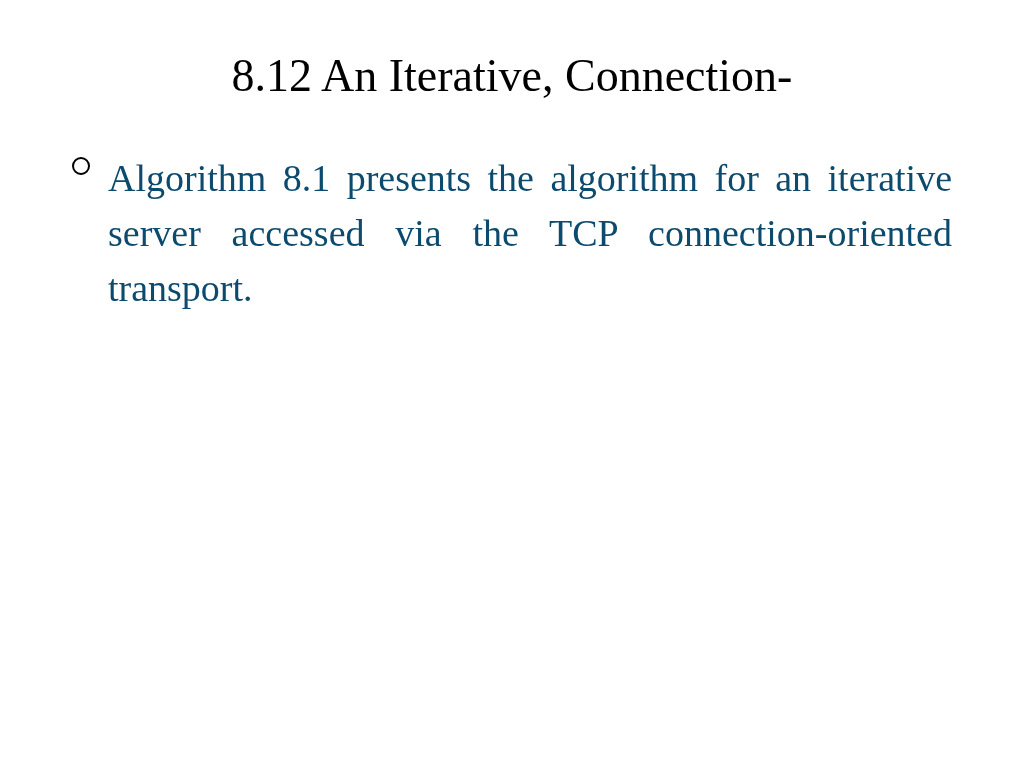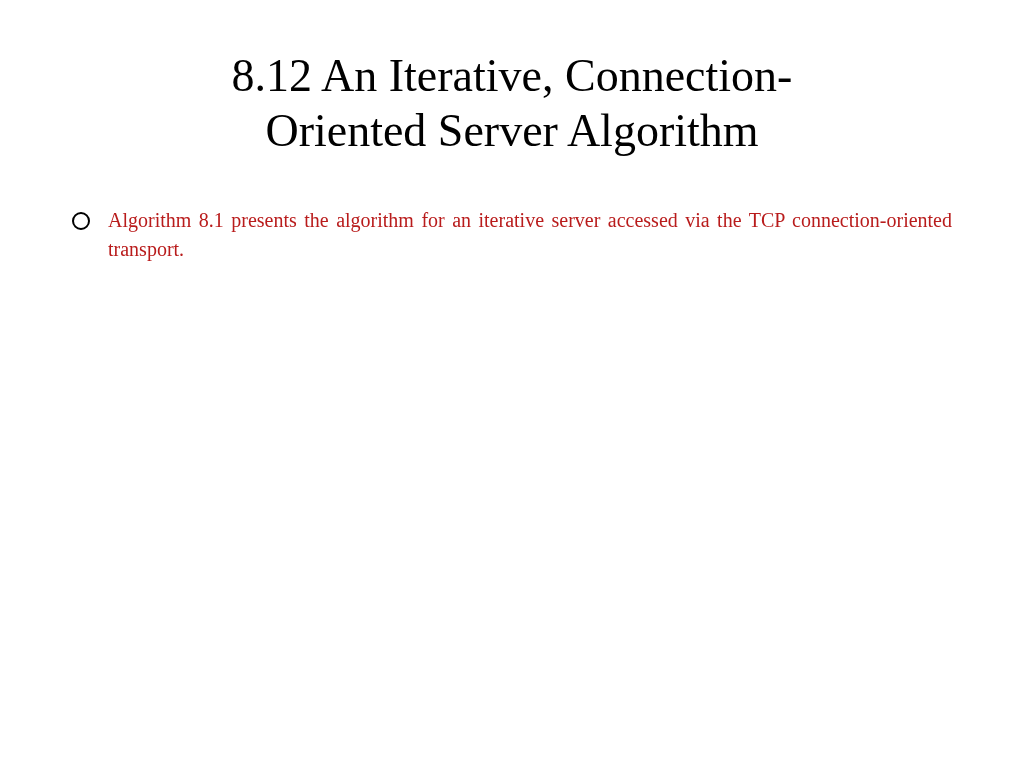--- a/index.html
+++ b/index.html
@@ -54,34 +54,33 @@
       width: 18px;
       height: 18px;
       border: 2px solid #000000;
       border-radius: 50%;
       background: transparent;
       display: inline-block;
     }
 
     .bullet-text {
       font-family: "Times New Roman", Times, serif;
-      font-size: 20px;
-      color: #b91c1c;
+      font-size: 38px;
+      color: #0c4a6e;
       line-height: 1.45;
       text-align: justify;
       flex: 1;
     }
   </style>
 </head>
 <body>
 
 <div class="slide-container">
   <div class="slide-title">
     <span>8.12 An Iterative, Connection-</span><br>
-    <span>Oriented Server Algorithm</span>
   </div>
 
   <ul class="bullet-list">
     <li class="bullet-item">
       <span class="bullet-icon"></span>
       <span class="bullet-text">Algorithm 8.1 presents the algorithm for an iterative server accessed via the TCP connection-oriented transport.</span>
     </li>
   </ul>
 </div>
 

